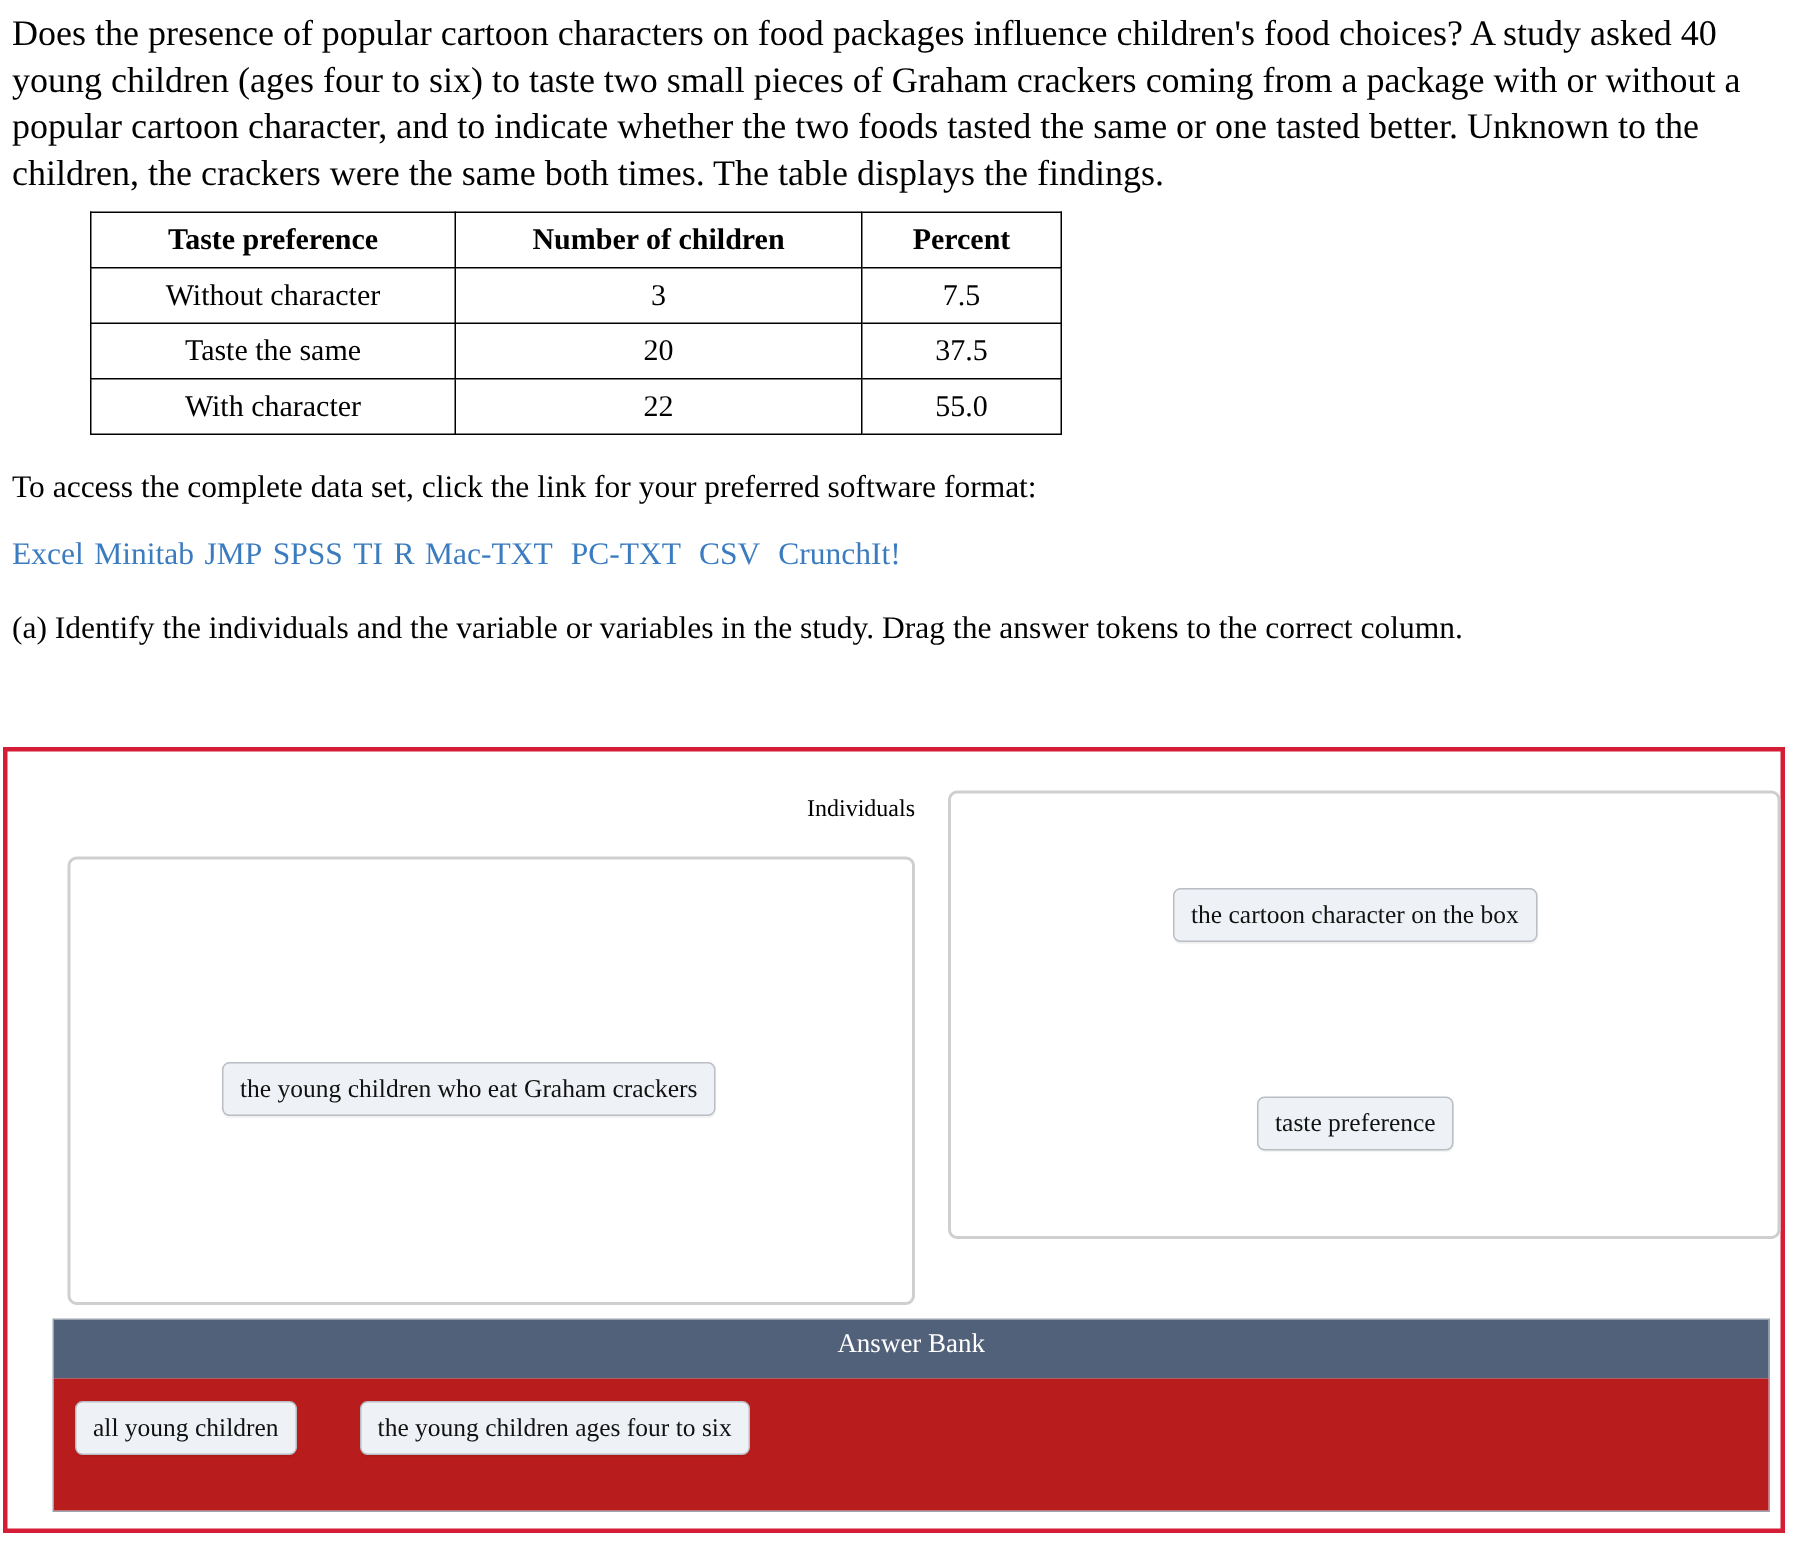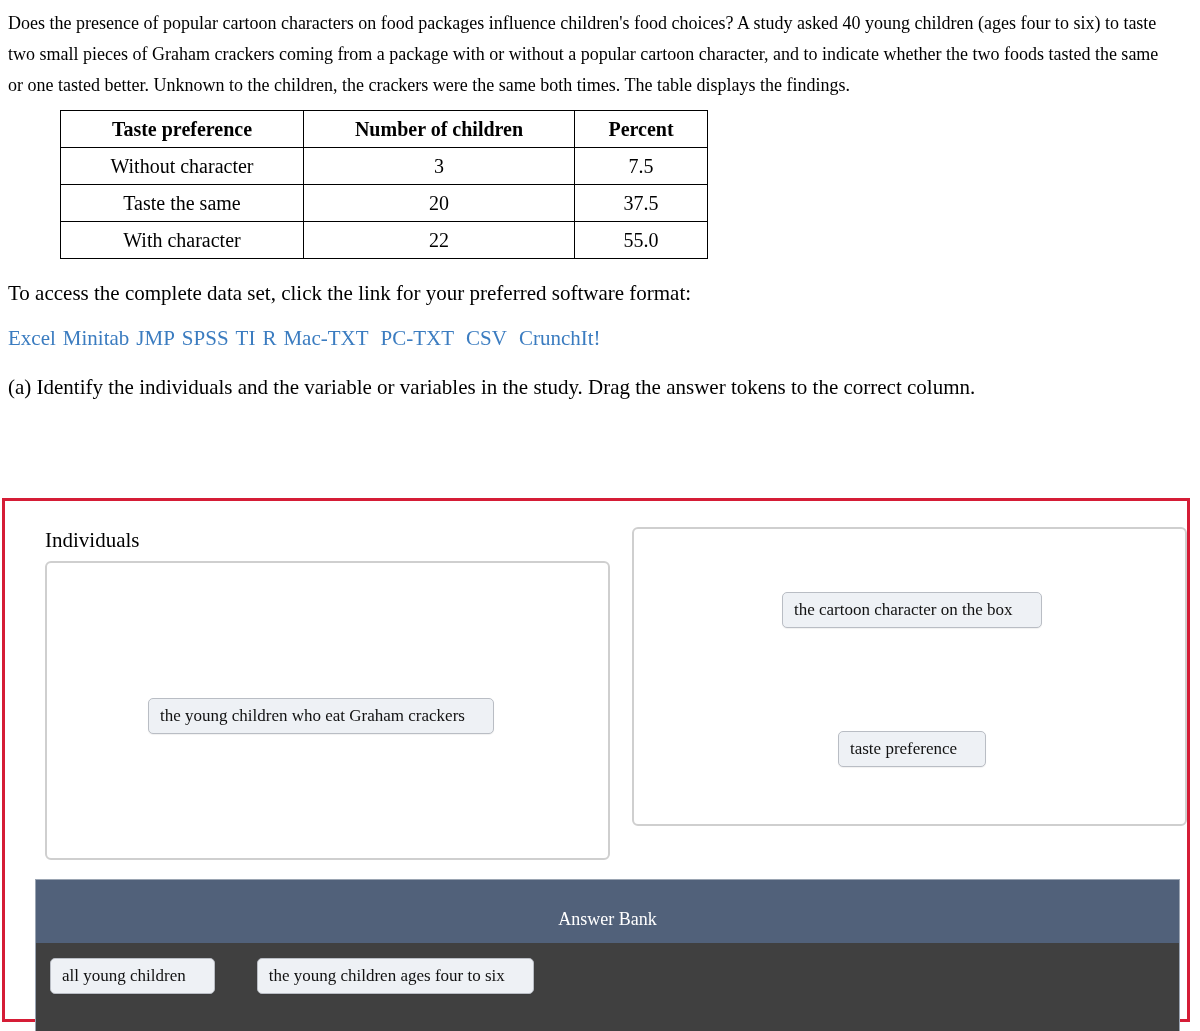--- a/index.html
+++ b/index.html
@@ -12,21 +12,21 @@
     width: 1200px;
     height: 1031px;
     font-family: "Liberation Serif", "DejaVu Serif", serif;
     color: #000000;
     overflow: hidden;
     position: relative;
   }
 
   
   .intro {
-    font-size: 18px;
+    font-size: 24px;
     line-height: 31px;
     margin: 8px 26px 0 8px;
     text-align: left;
   }
 
   
   .table-wrap {
     margin: 9px 0 0 60px;
   }
   table.findings {
@@ -95,42 +95,42 @@
     margin-left: 40px;
     margin-top: 26px;
   }
   .col-variables {
     width: 556px;
     margin-left: 22px;
     margin-top: 26px;
   }
 
   .col-title {
-    text-align: left;
-    font-size: 21px;
+    text-align: right;
+    font-size: 16px;
     line-height: 26px;
-    margin-bottom: 8px;
+    margin-bottom: 18px;
   }
 
   .dropzone {
     border: 2px solid #cfcfcf;
     border-radius: 6px;
     background: #ffffff;
     height: 299px;
     position: relative;
     box-sizing: border-box;
   }
 
   
   .token {
     display: inline-block;
     background: #eef1f5;
     border: 1px solid #b9bdc4;
     border-radius: 5px;
-    padding: 6px 28px 7px 11px;
+    padding: 6px 11px 7px 11px;
     font-size: 17px;
     line-height: 21px;
     font-family: "Liberation Serif", "DejaVu Serif", serif;
     color: #111111;
     box-shadow: 0 1px 1px rgba(0,0,0,0.06);
     white-space: nowrap;
     cursor: move;
   }
 
   .tok-individuals-1 {
@@ -157,24 +157,24 @@
     width: 1145px;
     border: 1px solid #9aa4b2;
     box-sizing: border-box;
   }
   .answer-bank-header {
     background: #51617a;
     color: #ffffff;
     text-align: center;
     font-size: 18px;
     line-height: 22px;
-    padding: 28px 0 13px 0;
+    padding: 4px 0 13px 0;
   }
   .answer-bank-body {
-    background: #404040;
+    background: #b91c1c;
     padding: 15px 0 19px 14px;
     min-height: 54px;
   }
   .answer-bank-body .token {
     margin-right: 38px;
     vertical-align: middle;
   }
 </style>
 </head>
 <body>

